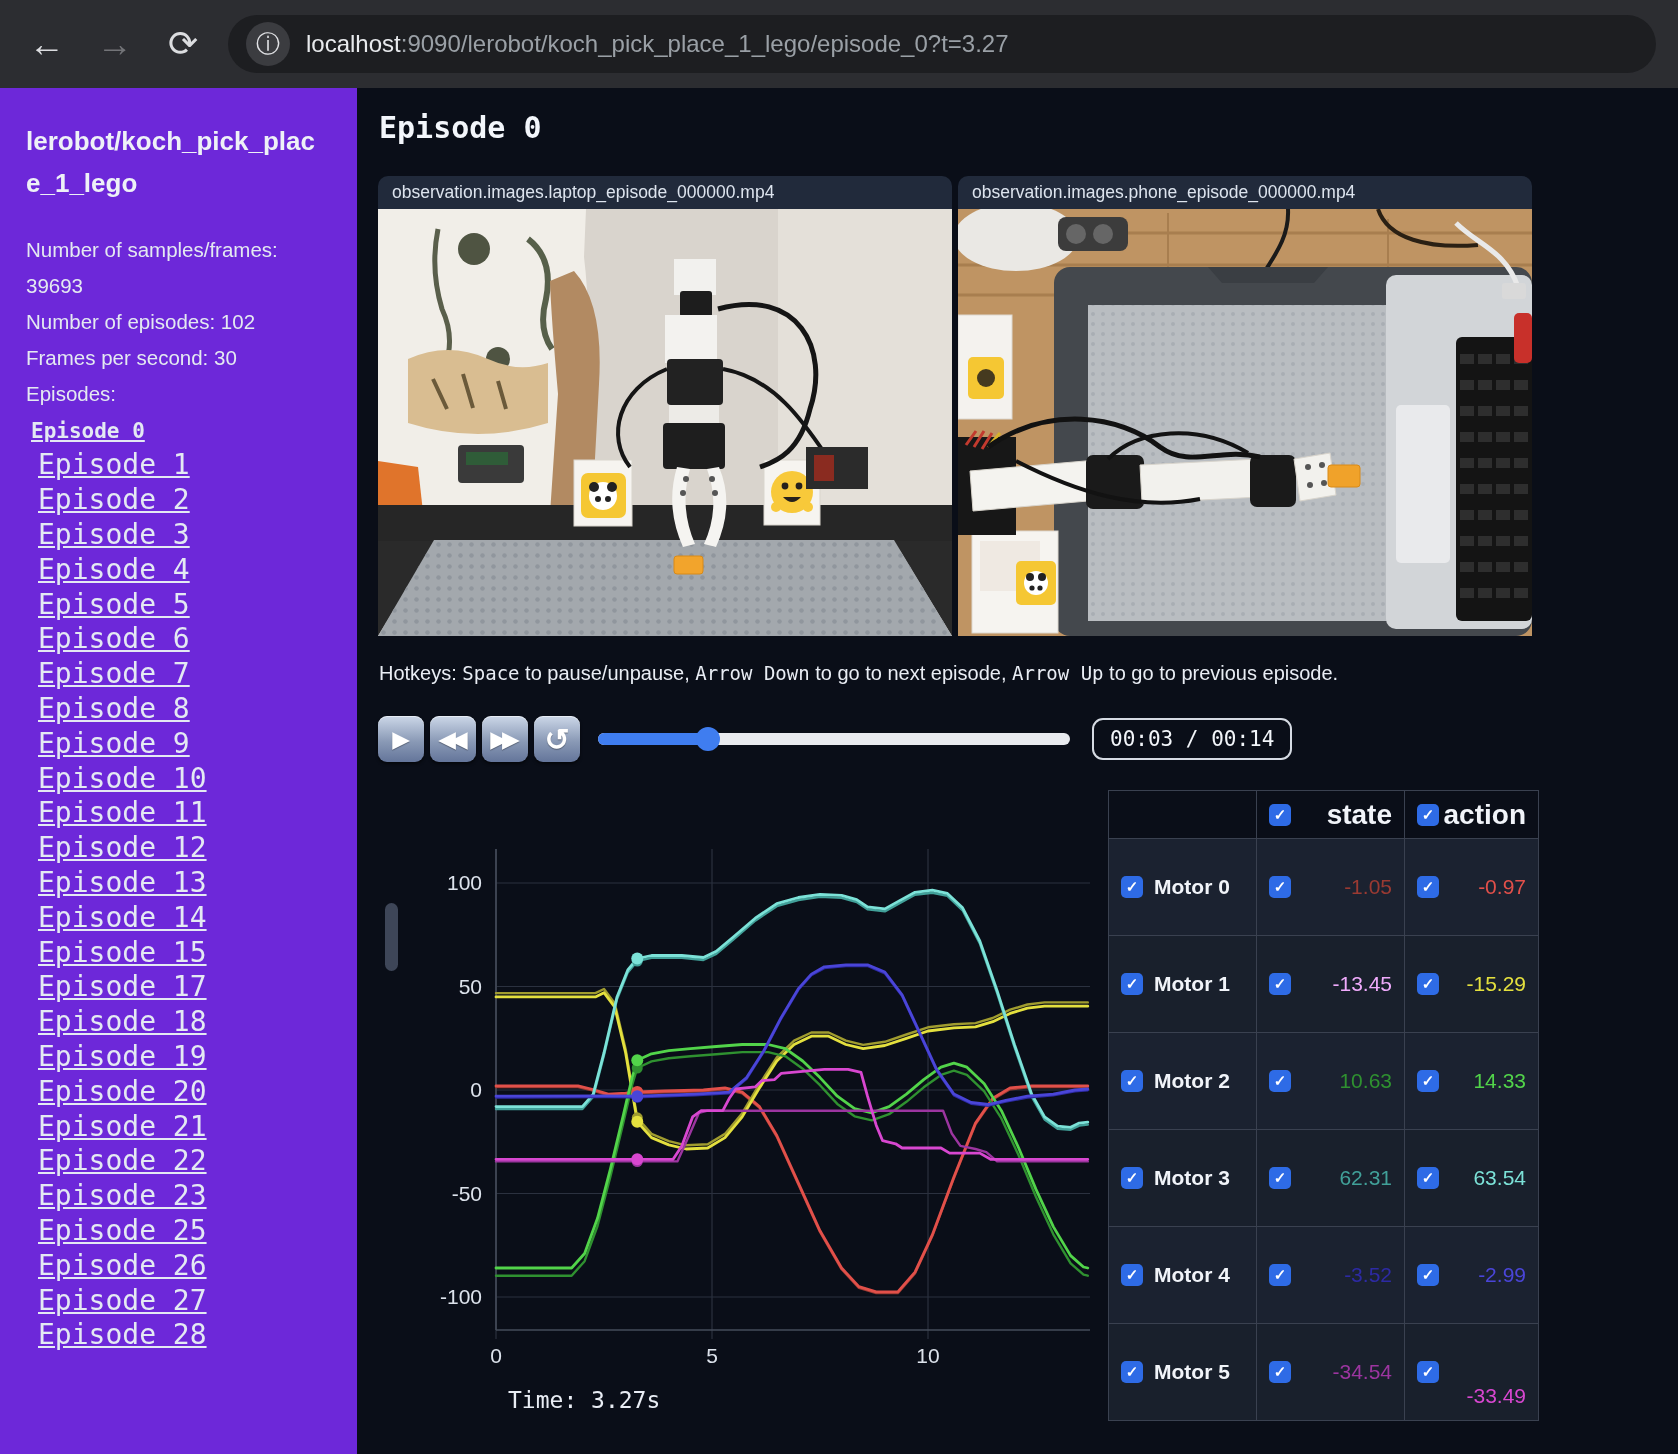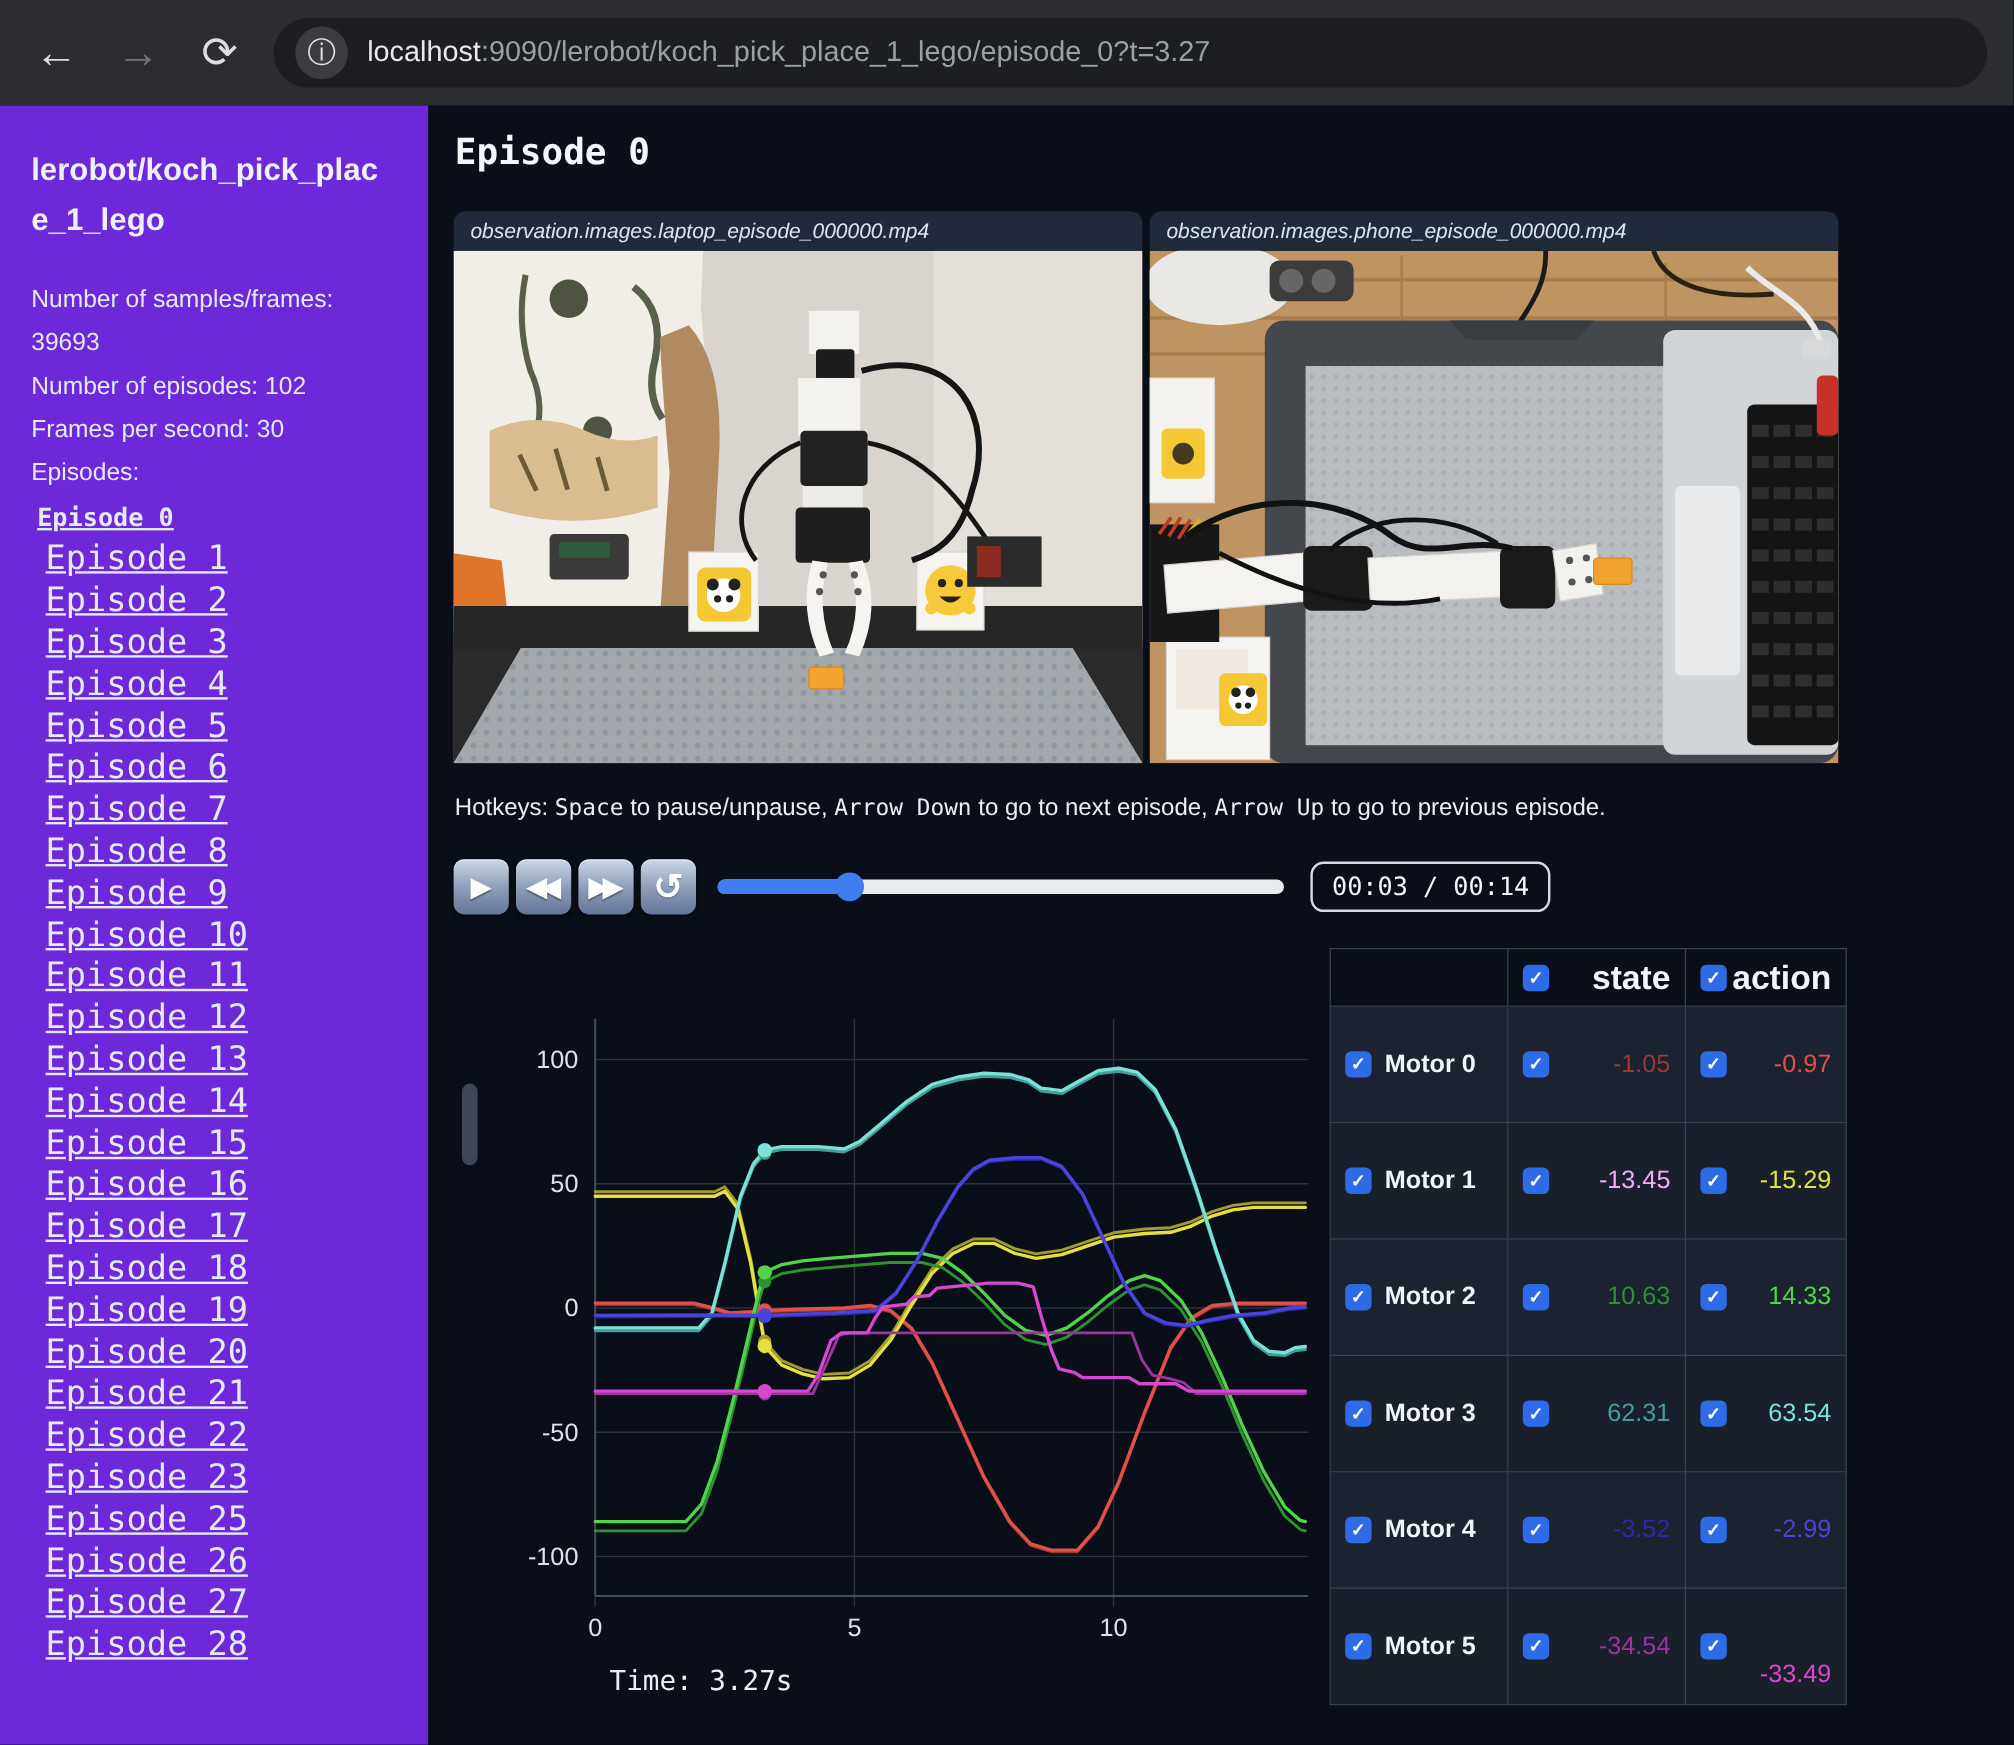--- a/index.html
+++ b/index.html
@@ -32,21 +32,21 @@
   
   .main { position:absolute; left:357px; top:88px; right:0; bottom:0; background:#0a0e18; }
   .scroll-thumb { position:absolute; left:28px; top:815px; width:13px; height:68px; background:#3e4658; border-radius:7px; }
   .page-heading { position:absolute; left:22px; top:22px; font-family:"DejaVu Sans Mono",monospace;
                   font-weight:bold; font-size:30px; color:#f3f6fb; }
 
   .video-card { position:absolute; top:88px; width:574px; }
   .video-card.left { left:21px; }
   .video-card.right { left:601px; }
   .video-title { height:33px; background:#212a3b; border-radius:10px 10px 0 0; color:#dde4ee;
-                 font-size:17.5px; display:flex; align-items:center; padding:0 14px; white-space:nowrap; overflow:hidden;font-style:italic; }
+                 font-size:17.5px; display:flex; align-items:center; padding:0 14px; white-space:nowrap; overflow:hidden; }
   .video-frame { display:block; width:574px; height:427px; background:#222; }
 
   .hotkeys { position:absolute; left:22px; top:574px; font-size:20px; color:#e9edf4; white-space:nowrap; }
   .hotkeys .mono { font-size:19px; }
 
   .controls { position:absolute; left:21px; top:628px; height:50px; width:1160px; }
   .pbtn { position:absolute; top:0; width:46px; height:46px; border-radius:9px; color:#fff;
           background:linear-gradient(180deg,#ccd7e8 0%,#8a9ab6 55%,#64759a 100%);
           box-shadow:0 2px 3px rgba(0,0,0,.55), inset 0 1px 0 rgba(255,255,255,.55);
           display:flex; align-items:center; justify-content:center; font-size:23px; text-shadow:0 1px 1px rgba(0,0,0,.35); }
@@ -105,21 +105,20 @@
       <a href="#">Episode 6</a>
       <a href="#">Episode 7</a>
       <a href="#">Episode 8</a>
       <a href="#">Episode 9</a>
       <a href="#">Episode 10</a>
       <a href="#">Episode 11</a>
       <a href="#">Episode 12</a>
       <a href="#">Episode 13</a>
       <a href="#">Episode 14</a>
       <a href="#">Episode 15</a>
-      <a href="#">Episode 16</a>
       <a href="#">Episode 17</a>
       <a href="#">Episode 18</a>
       <a href="#">Episode 19</a>
       <a href="#">Episode 20</a>
       <a href="#">Episode 21</a>
       <a href="#">Episode 22</a>
       <a href="#">Episode 23</a>
       <a href="#">Episode 25</a>
       <a href="#">Episode 26</a>
       <a href="#">Episode 27</a>

